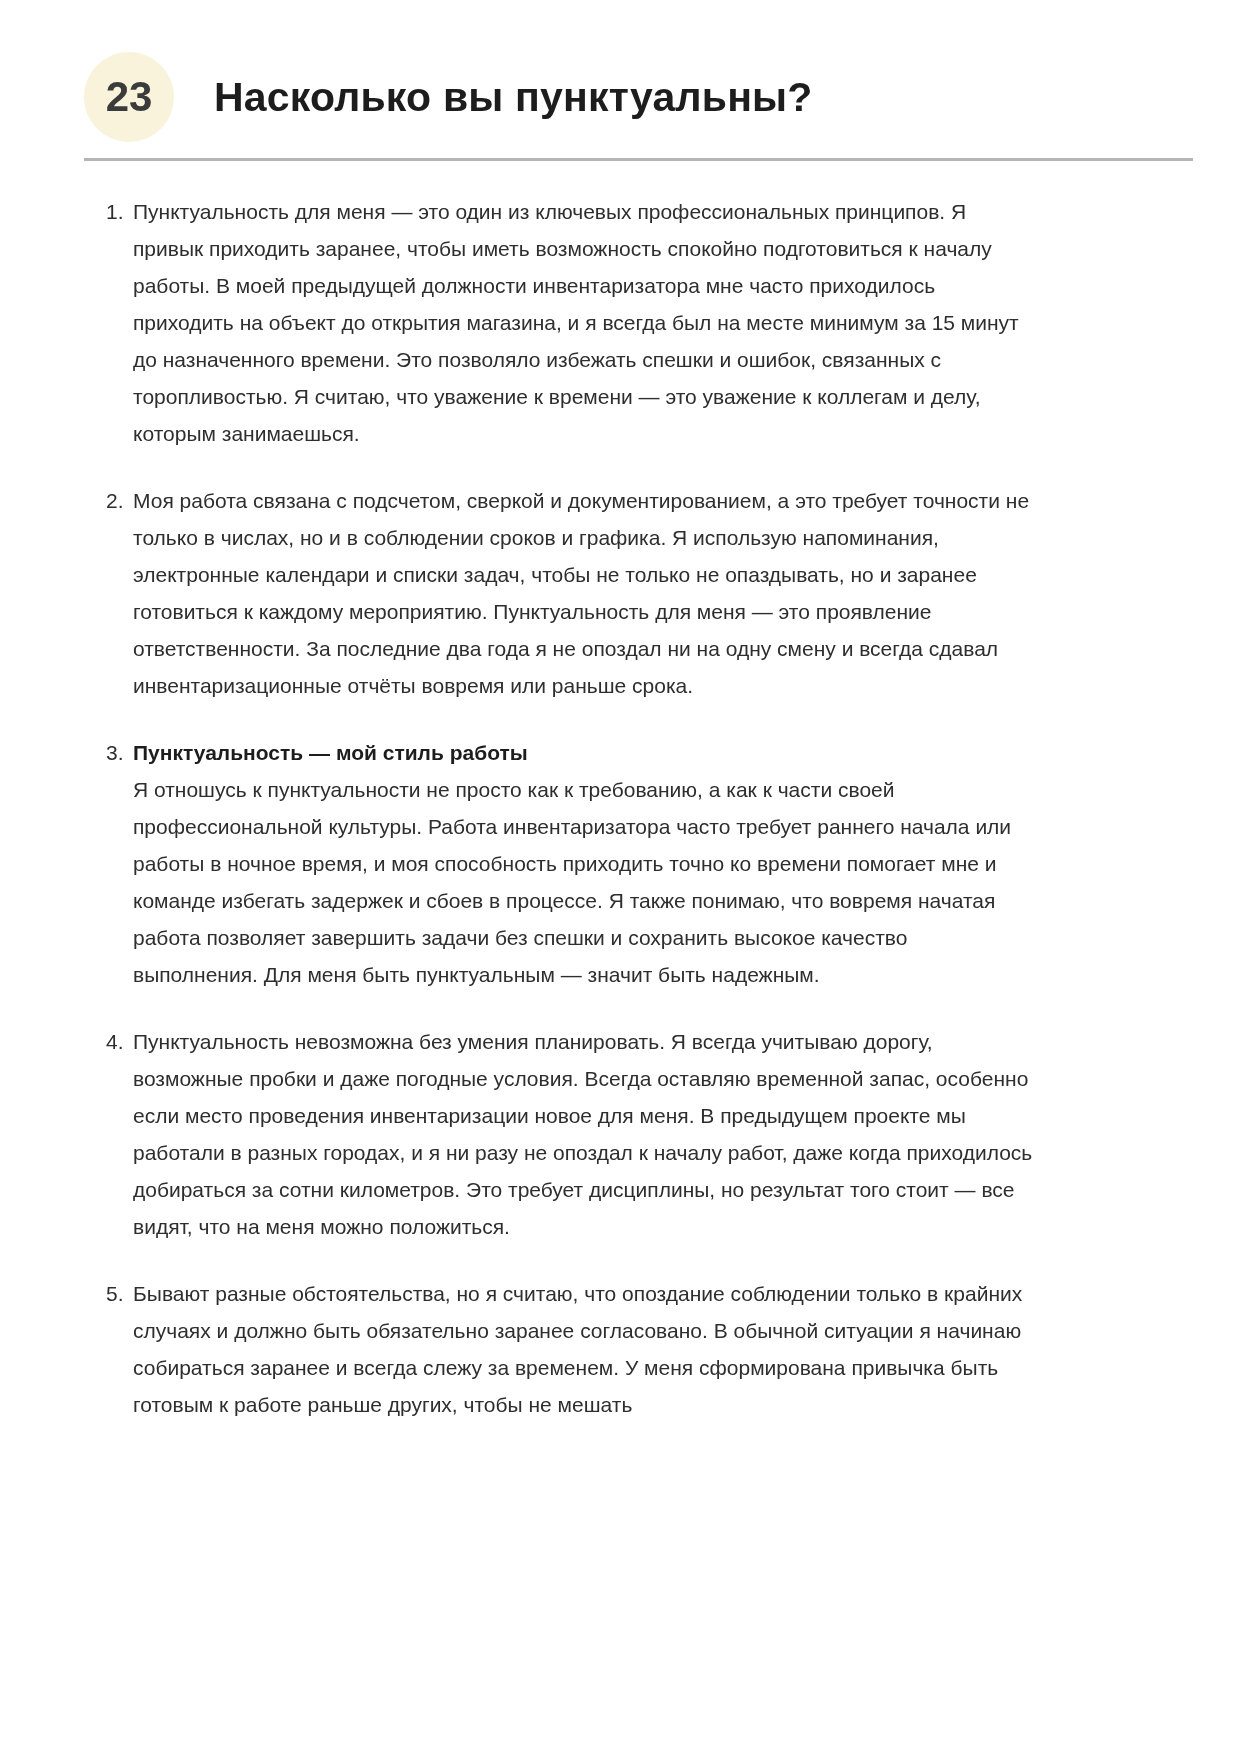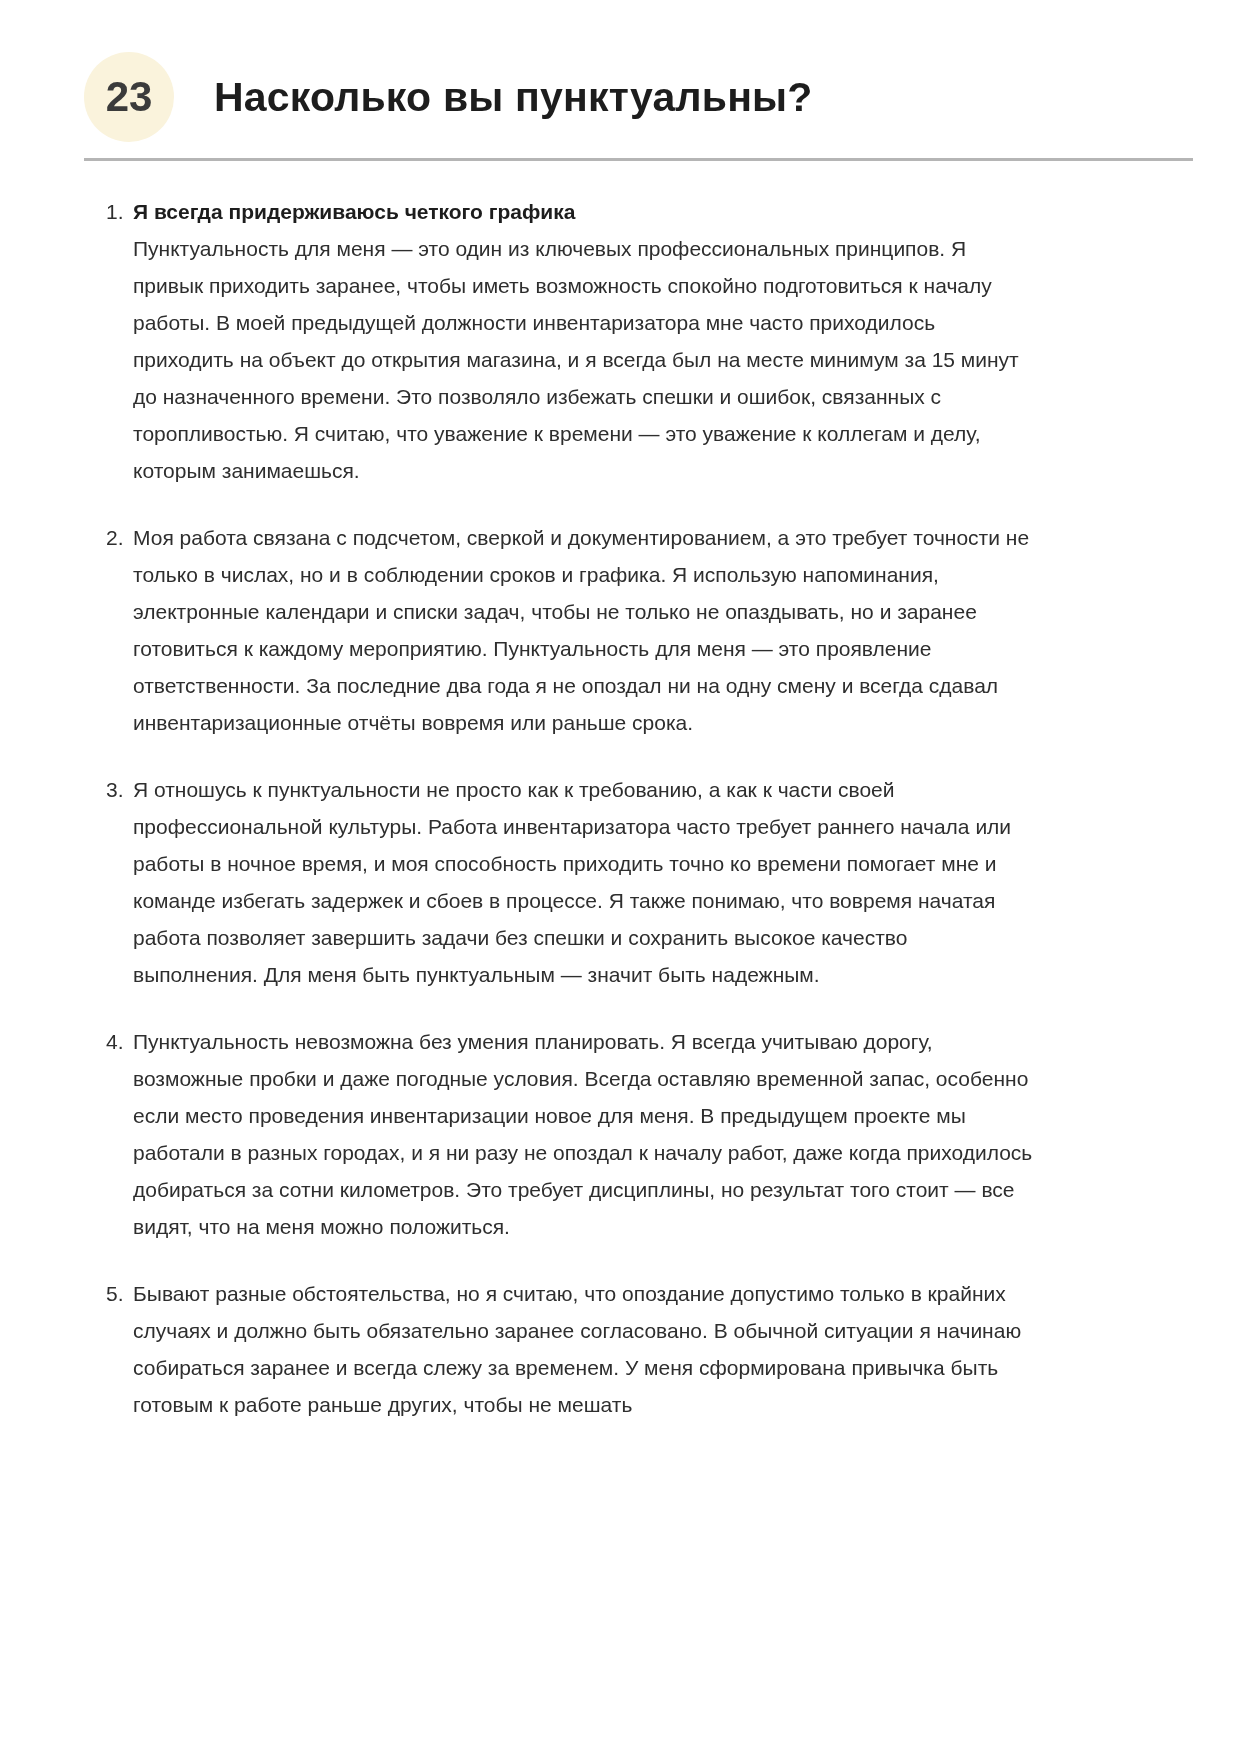--- a/index.html
+++ b/index.html
@@ -93,47 +93,47 @@
     <h1 class="page-title">Насколько вы пунктуальны?</h1>
   </div>
 
   <hr class="divider">
 
   <div class="answers">
 
     <div class="answer-item">
       <span class="item-number">1.</span>
       <div class="item-content">
-        <div class="item-title">Я всегда придерживаюсь четкого графика</div>
         <div class="item-body">Пунктуальность для меня — это один из ключевых профессиональных принципов. Я привык приходить заранее, чтобы иметь возможность спокойно подготовиться к началу работы. В моей предыдущей должности инвентаризатора мне часто приходилось приходить на объект до открытия магазина, и я всегда был на месте минимум за 15 минут до назначенного времени. Это позволяло избежать спешки и ошибок, связанных с торопливостью. Я считаю, что уважение к времени — это уважение к коллегам и делу, которым занимаешься.</div>
       </div>
     </div>
 
     <div class="answer-item">
       <span class="item-number">2.</span>
       <div class="item-content">
         <div class="item-body">Моя работа связана с подсчетом, сверкой и документированием, а это требует точности не только в числах, но и в соблюдении сроков и графика. Я использую напоминания, электронные календари и списки задач, чтобы не только не опаздывать, но и заранее готовиться к каждому мероприятию. Пунктуальность для меня — это проявление ответственности. За последние два года я не опоздал ни на одну смену и всегда сдавал инвентаризационные отчёты вовремя или раньше срока.</div>
       </div>
     </div>
 
     <div class="answer-item">
       <span class="item-number">3.</span>
       <div class="item-content">
+        <div class="item-title">Пунктуальность — мой стиль работы</div>
         <div class="item-body">Я отношусь к пунктуальности не просто как к требованию, а как к части своей профессиональной культуры. Работа инвентаризатора часто требует раннего начала или работы в ночное время, и моя способность приходить точно ко времени помогает мне и команде избегать задержек и сбоев в процессе. Я также понимаю, что вовремя начатая работа позволяет завершить задачи без спешки и сохранить высокое качество выполнения. Для меня быть пунктуальным — значит быть надежным.</div>
       </div>
     </div>
 
     <div class="answer-item">
       <span class="item-number">4.</span>
       <div class="item-content">
         <div class="item-body">Пунктуальность невозможна без умения планировать. Я всегда учитываю дорогу, возможные пробки и даже погодные условия. Всегда оставляю временной запас, особенно если место проведения инвентаризации новое для меня. В предыдущем проекте мы работали в разных городах, и я ни разу не опоздал к началу работ, даже когда приходилось добираться за сотни километров. Это требует дисциплины, но результат того стоит — все видят, что на меня можно положиться.</div>
       </div>
     </div>
 
     <div class="answer-item">
       <span class="item-number">5.</span>
       <div class="item-content">
-        <div class="item-body">Бывают разные обстоятельства, но я считаю, что опоздание допустимо только в крайних случаях и должно быть обязательно заранее согласовано. В обычной ситуации я начинаю собираться заранее и всегда слежу за временем. У меня сформирована привычка быть готовым к работе раньше других, чтобы не мешать</div>
+        <div class="item-body">Бывают разные обстоятельства, но я считаю, что опоздание соблюдении только в крайних случаях и должно быть обязательно заранее согласовано. В обычной ситуации я начинаю собираться заранее и всегда слежу за временем. У меня сформирована привычка быть готовым к работе раньше других, чтобы не мешать</div>
       </div>
     </div>
 
   </div>
 </div>
 
 </body></html>

